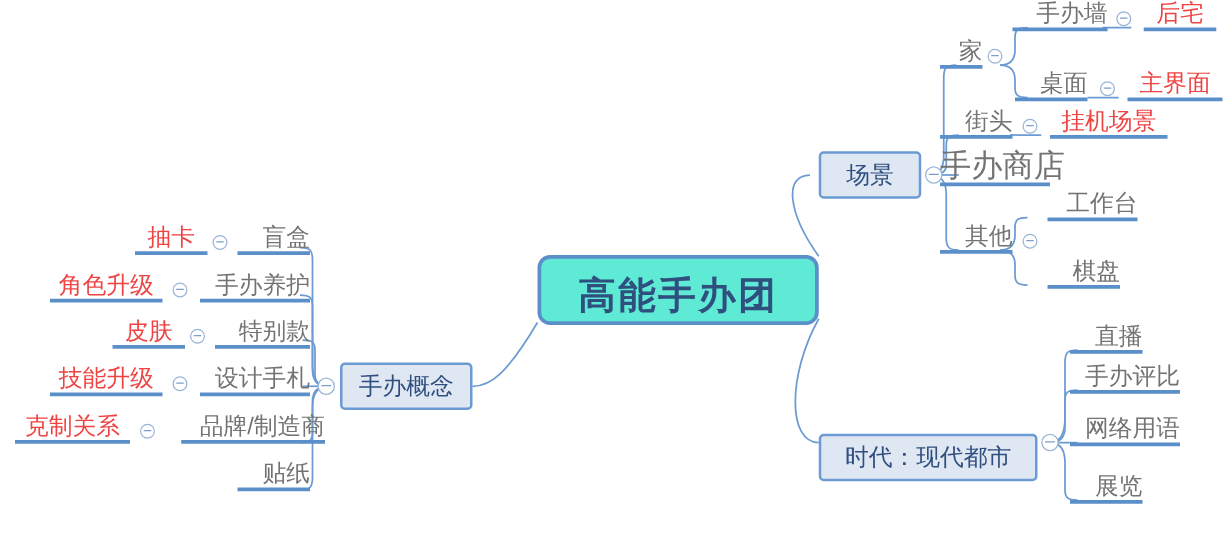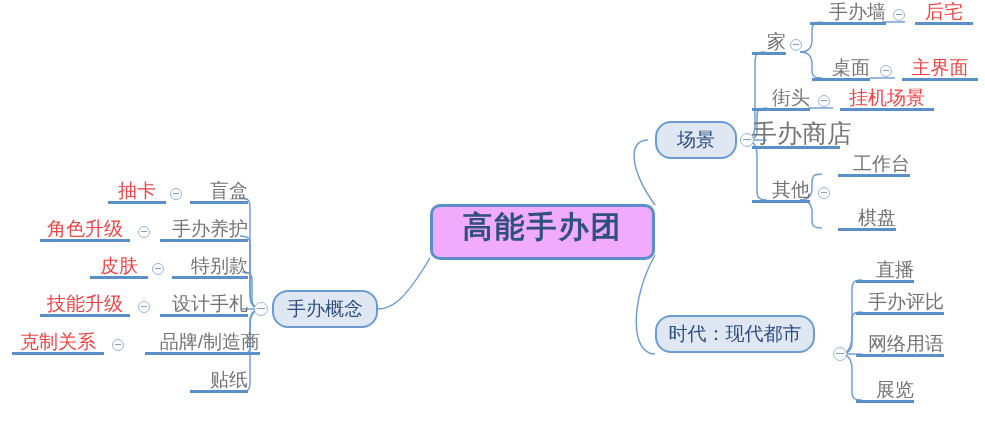--- a/index.html
+++ b/index.html
@@ -11,37 +11,37 @@
     overflow:hidden;
     position:relative;
   }
   #canvas{position:absolute;left:0;top:0;width:985px;height:428px;}
   svg.links{position:absolute;left:0;top:0;width:985px;height:428px;pointer-events:none;}
 
   
   .root-node{
     position:absolute;
     box-sizing:border-box;
-    background:#f0abfc;
+    background:#5eead4;
     border:3px solid #5b8fc9;
     border-radius:10px;
-    display:flex;align-items:flex-start;justify-content:center;
+    display:flex;align-items:flex-end;justify-content:center;
     color:#2f4f7f;
     font-weight:bold;
     letter-spacing:2px;
     white-space:nowrap;
   }
 
   
   .branch-node{
     position:absolute;
     box-sizing:border-box;
     background:#dfe7f3;
     border:2px solid #6b9bd2;
-    border-radius:16px;
+    border-radius:4px;
     display:flex;align-items:center;justify-content:center;
     color:#2f4f7f;
     white-space:nowrap;
   }
 
   
   .topic{
     position:absolute;
     box-sizing:border-box;
     white-space:nowrap;
@@ -255,21 +255,21 @@
   <div class="toggle" style="left:818px;top:187px;"></div>
   <div class="topic dark" style="left:838px;top:154px;width:72px;font-size:19px;">
     <span class="txt">工作台</span>
     <span class="bar"></span>
   </div>
   <div class="topic dark" style="left:838px;top:208px;width:58px;font-size:19px;">
     <span class="txt">棋盘</span>
     <span class="bar"></span>
   </div>
 
-  <div class="branch-node" style="left:655px;top:315px;width:160px;height:38px;font-size:19px;">
+  <div class="branch-node" style="left:655px;top:347px;width:175px;height:38px;font-size:19px;">
     <span>时代：现代都市</span>
   </div>
   <div class="toggle big" style="left:833px;top:347px;"></div>
 
   <div class="topic dark" style="left:856px;top:260px;width:58px;font-size:19px;">
     <span class="txt">直播</span>
     <span class="bar"></span>
   </div>
   <div class="topic dark" style="left:856px;top:292px;width:88px;font-size:19px;">
     <span class="txt">手办评比</span>

